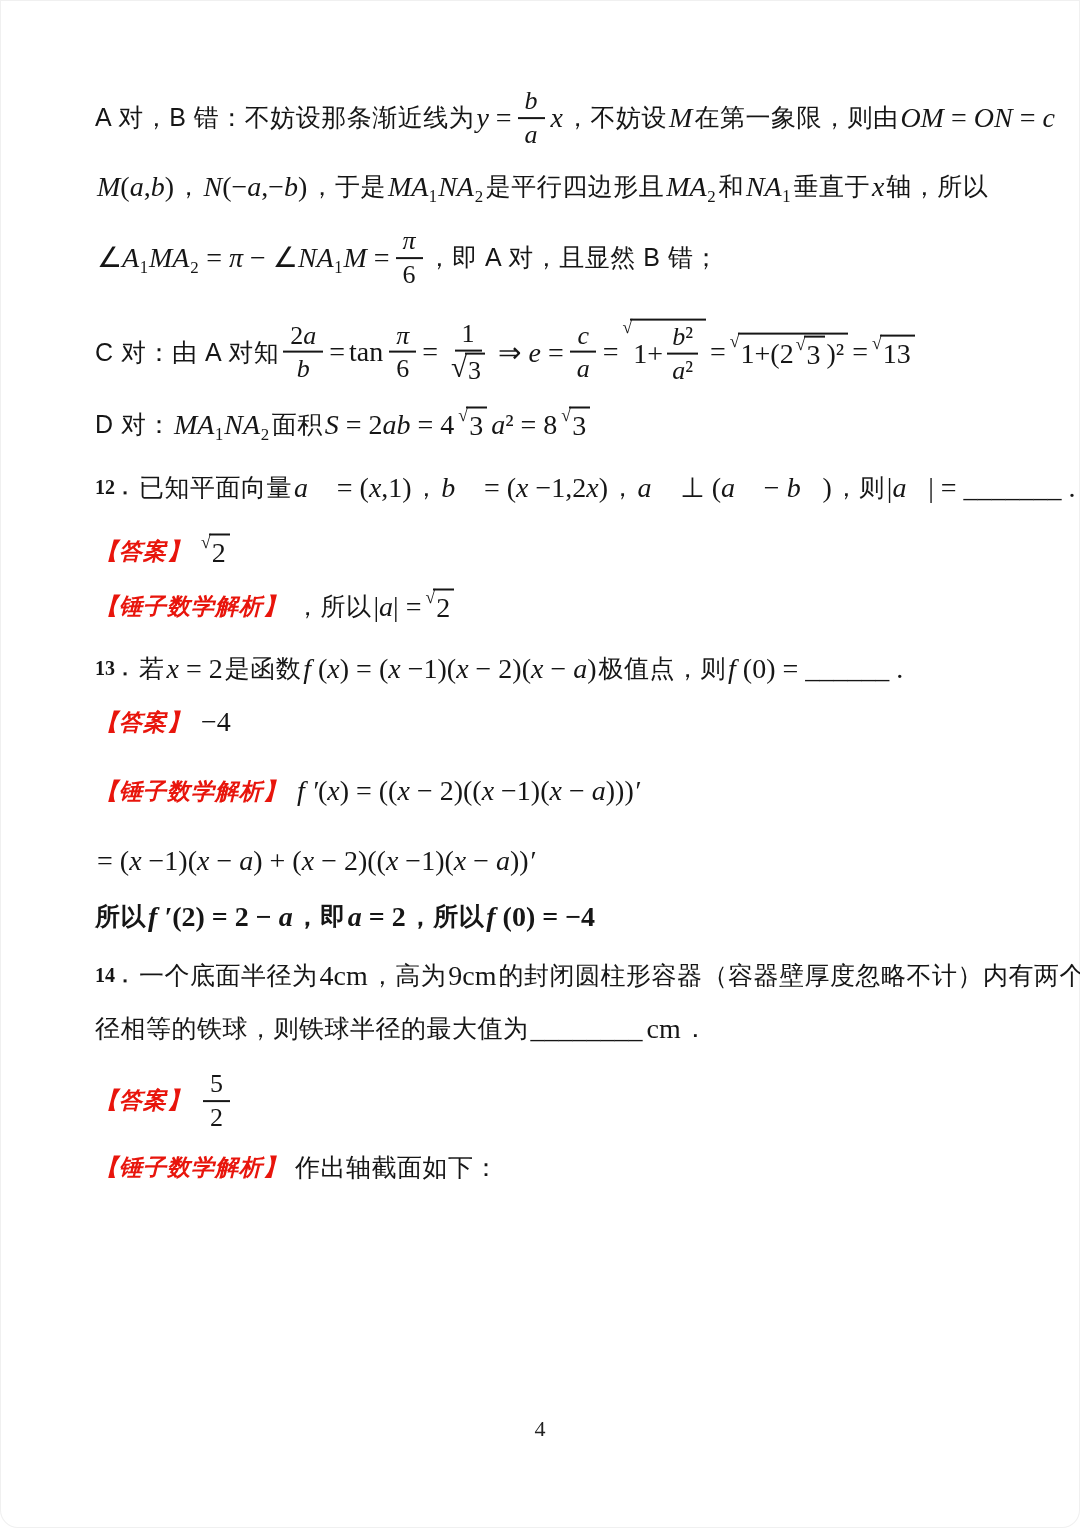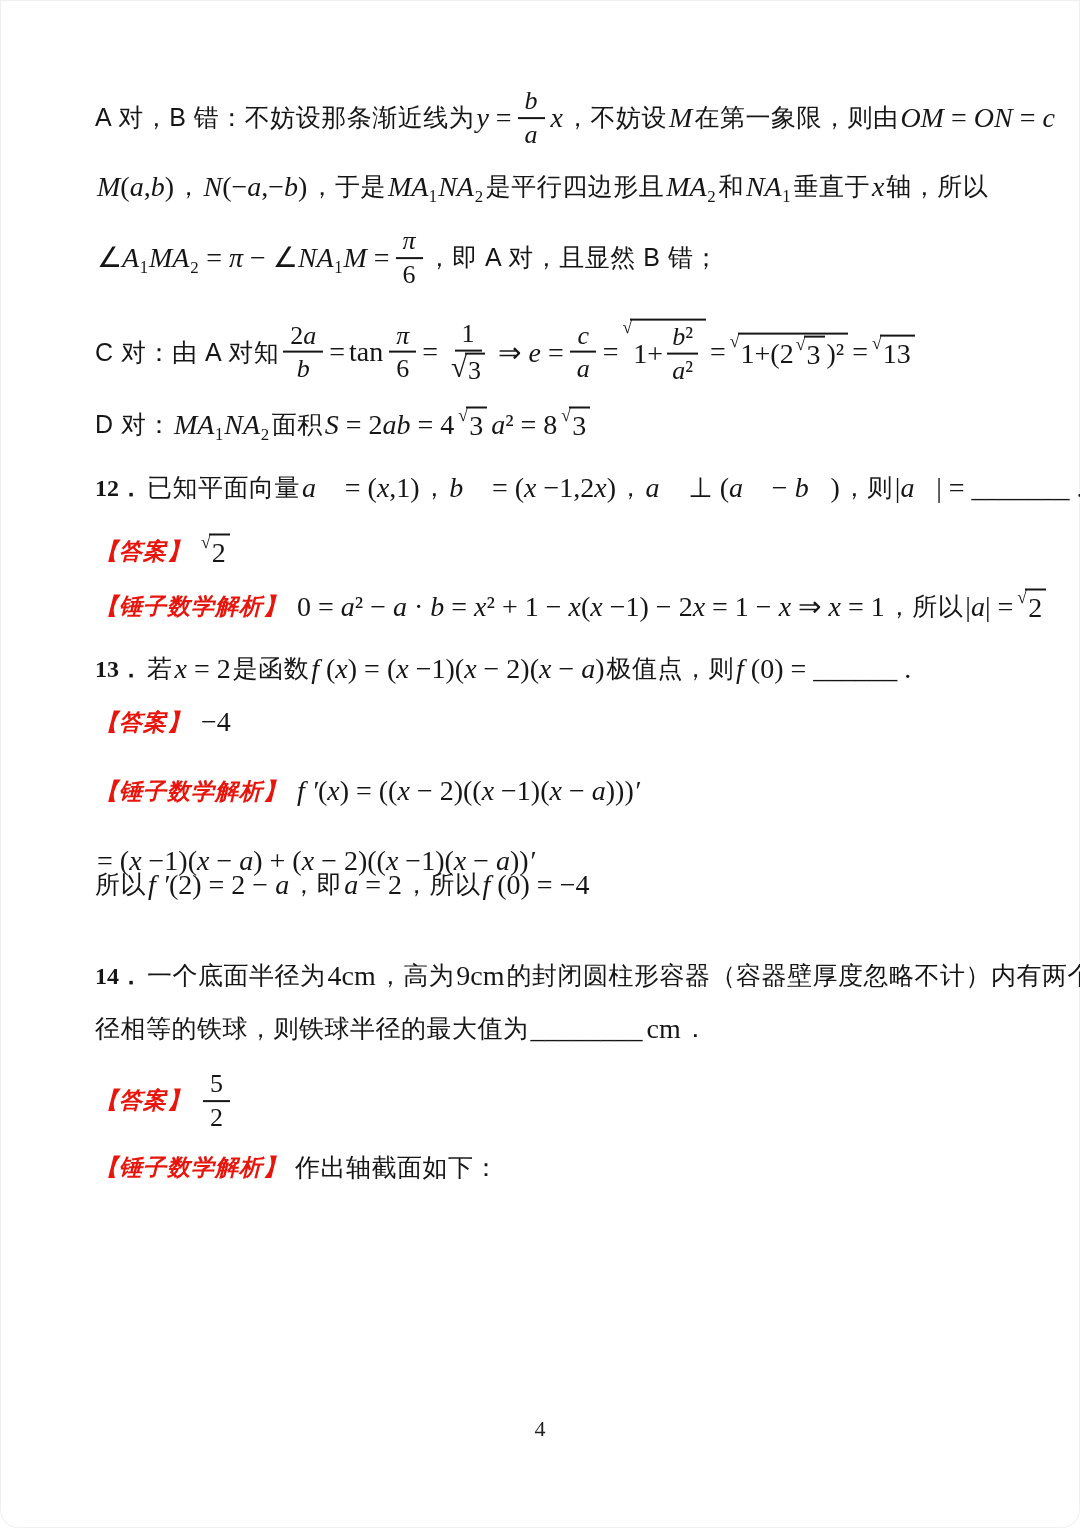--- a/index.html
+++ b/index.html
@@ -8,21 +8,21 @@
     box-sizing:border-box;overflow:hidden;
     box-shadow:inset 0 0 0 1px #f0f0f0;
     border-radius:0 0 18px 18px;
     font-family:"Liberation Sans",sans-serif;color:#161616;
   }
   .line{
     position:absolute;left:95px;transform:translateY(-50%);
     display:flex;align-items:center;white-space:nowrap;
   }
   .cn{font-size:25px;letter-spacing:0.5px;}
-  .qnum{font-family:"Liberation Serif",serif;font-weight:bold;font-size:24px;padding-right:4px;}
+  .qnum{font-family:"Liberation Serif",serif;font-weight:bold;font-size:20px;padding-right:4px;}
   .red-label{font-weight:bold;font-size:23px;color:var(--label-red,#e8150c);padding-right:8px;letter-spacing:1px;font-style:italic;}
   .fm{font-family:"Liberation Serif",serif;font-size:28px;padding:0 2px;}
   .fm i{font-style:italic;}
   .rm{font-style:normal;}
   .grp{display:inline-flex;align-items:center;}
   .frac{display:inline-flex;flex-direction:column;align-items:center;vertical-align:middle;margin:0 4px;}
   .frac .num,.frac .den{font-family:"Liberation Serif",serif;font-size:26px;line-height:1.15;padding:0 5px;display:inline-flex;justify-content:center;}
   .frac .num{border-bottom:2px solid #161616;padding-bottom:1px;}
   .frac .den{padding-top:1px;}
   .frac .fm{font-size:26px;}
@@ -203,21 +203,20 @@
         <span class="red-label">【答案】</span>
         <span class="sqrt">
           <span class="rsym">√</span>
           <span class="rbody">
             <span class="fm">2</span>
           </span>
         </span>
       </div>
       <div class="line" style="top: 606px;">
         <span class="red-label">【锤子数学解析】</span>
-        <span class="fm">0 = <i>a</i>² − <i>a</i> · <i>b</i> = <i>x</i>² + 1 − <i>x</i>(<i>x</i> −1) − 2<i>x</i> = 1 − <i>x</i> ⇒ <i>x</i> = 1</span>
         <span class="cn">，所以</span>
         <span class="fm">|<i>a</i>| =</span>
         <span class="sqrt">
           <span class="rsym">√</span>
           <span class="rbody">
             <span class="fm">2</span>
           </span>
         </span>
       </div>
       <div class="line" style="top: 668px;">
@@ -233,21 +232,21 @@
         <span class="red-label">【答案】</span>
         <span class="fm">−4</span>
       </div>
       <div class="line" style="top: 791px;">
         <span class="red-label">【锤子数学解析】</span>
         <span class="fm"><i>f</i> <i>′</i>(<i>x</i>) = ((<i>x</i> − 2)((<i>x</i> −1)(<i>x</i> − <i>a</i>)))<i>′</i></span>
       </div>
       <div class="line" style="top: 861px;">
         <span class="fm">= (<i>x</i> −1)(<i>x</i> − <i>a</i>) + (<i>x</i> − 2)((<i>x</i> −1)(<i>x</i> − <i>a</i>))<i>′</i></span>
       </div>
-      <div class="line" style="top: 884px;">
+      <div class="line" style="top: 916px; font-weight: bold;">
         <span class="cn">所以</span>
         <span class="fm"><i>f</i> <i>′</i>(2) = 2 − <i>a</i></span>
         <span class="cn">，即</span>
         <span class="fm"><i>a</i> = 2</span>
         <span class="cn">，所以</span>
         <span class="fm"><i>f</i> (0) = −4</span>
       </div>
       <div class="line" style="top: 975px;">
         <span class="qnum">14．</span>
         <span class="cn">一个底面半径为 </span>

